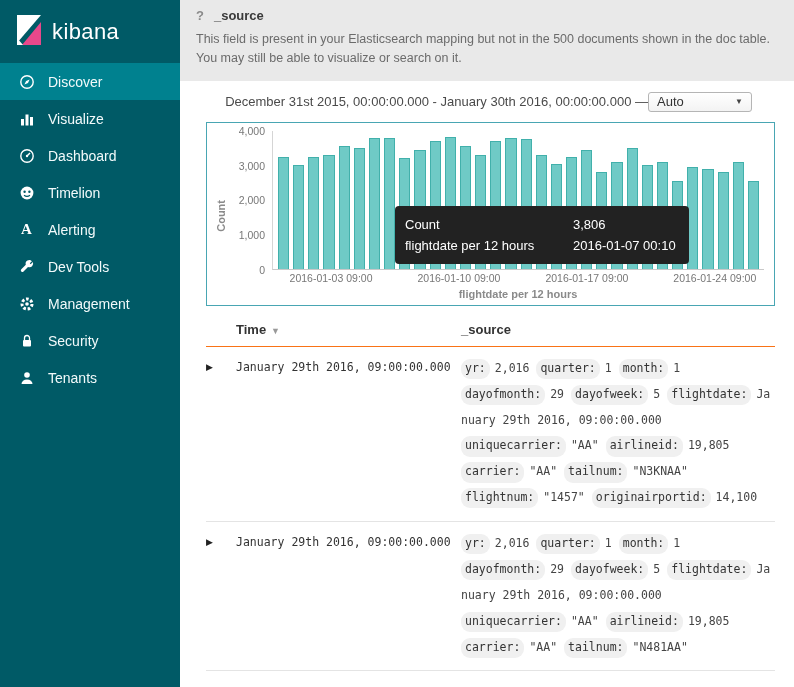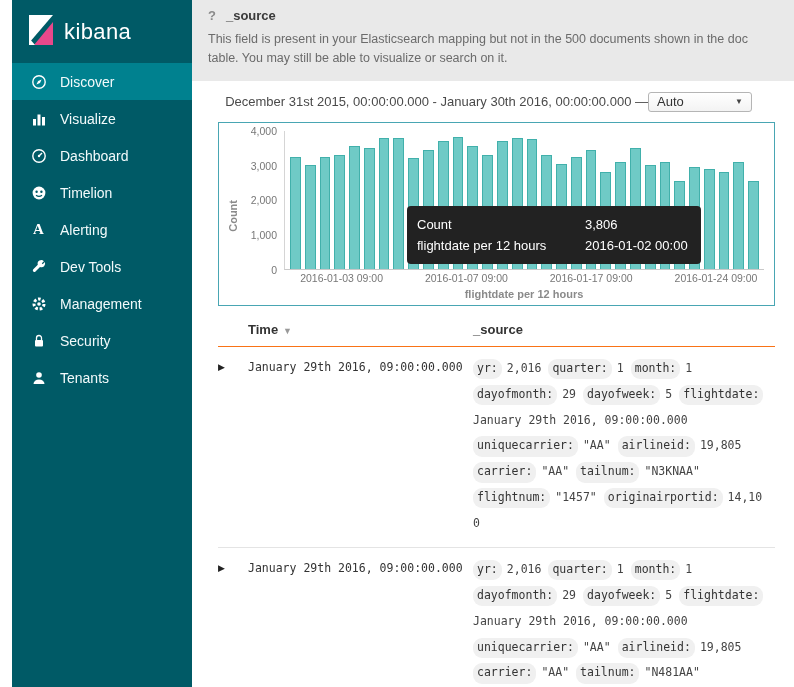--- a/index.html
+++ b/index.html
@@ -1,18 +1,18 @@
 <!DOCTYPE html>
 <html><head>
 <meta charset="utf-8">
 <style>
   * { box-sizing: border-box; margin: 0; padding: 0; }
   html,body { background:#fff; }
   body { font-family: "Liberation Sans", sans-serif; }
-  .screen { position:relative; width:794px; height:687px; overflow:hidden; background:#fff; display:flex;padding-left:12px; }
+  .screen { position:relative; width:794px; height:687px; overflow:hidden; background:#fff; display:flex; }
 
   
   .sidebar { width:180px; flex:0 0 180px; background:#005a66; color:#fff; height:100%; }
   .logo { display:flex; align-items:center; gap:10px; padding:15px 16px 14px 16px; cursor:pointer; }
   .logo-text { font-size:22px; font-weight:400; color:#fff; letter-spacing:0.4px; }
   .nav-item { display:flex; align-items:center; gap:13px; padding:10px 18px; font-size:14px; color:#f2fafb; cursor:pointer; }
   .nav-item.active { background:#00818f; }
   .nav-icon { width:17px; height:17px; display:inline-flex; align-items:center; justify-content:center; flex:0 0 17px; }
   .nav-icon svg { width:16px; height:16px; display:block; }
   .alet { font-weight:bold; font-size:15px; color:#fff; font-family:"Liberation Serif", serif; }
@@ -248,35 +248,35 @@
                     <div class="bar" style="height: 73.75%; background: rgb(111, 202, 198); border-color: rgb(65, 176, 171);"></div>
                     <div class="bar" style="height: 72.5%; background: rgb(111, 202, 198); border-color: rgb(65, 176, 171);"></div>
                     <div class="bar" style="height: 70%; background: rgb(111, 202, 198); border-color: rgb(65, 176, 171);"></div>
                     <div class="bar" style="height: 77.5%; background: rgb(111, 202, 198); border-color: rgb(65, 176, 171);"></div>
                     <div class="bar" style="height: 63.75%; background: rgb(111, 202, 198); border-color: rgb(65, 176, 171);"></div>
                   </div>
               </div>
             </div>
             <div class="xticks" id="xticks">
                 <span class="xtick" style="left: 12%;">2016-01-03 09:00</span>
-                <span class="xtick" style="left: 38%;">2016-01-07 09:00</span>
+                <span class="xtick" style="left: 38%;">2016-01-10 09:00</span>
                 <span class="xtick" style="left: 64%;">2016-01-17 09:00</span>
                 <span class="xtick" style="left: 90%;">2016-01-24 09:00</span>
               </div>
             <div class="xlabel">flightdate per 12 hours</div>
           </div>
         </div>
         <div class="tooltip">
           <div class="trow">
             <span>Count</span>
             <span>3,806</span>
           </div>
           <div class="trow">
             <span>flightdate per 12 hours</span>
-            <span>2016-01-02 00:00</span>
+            <span>2016-01-07 00:10</span>
           </div>
         </div>
       </div>
 
       <div class="doc-table">
         <div class="thead">
           <div class="caret-col"></div>
           <div class="th time-col">
             <span>Time</span><span class="sort">▼</span>
           </div>

